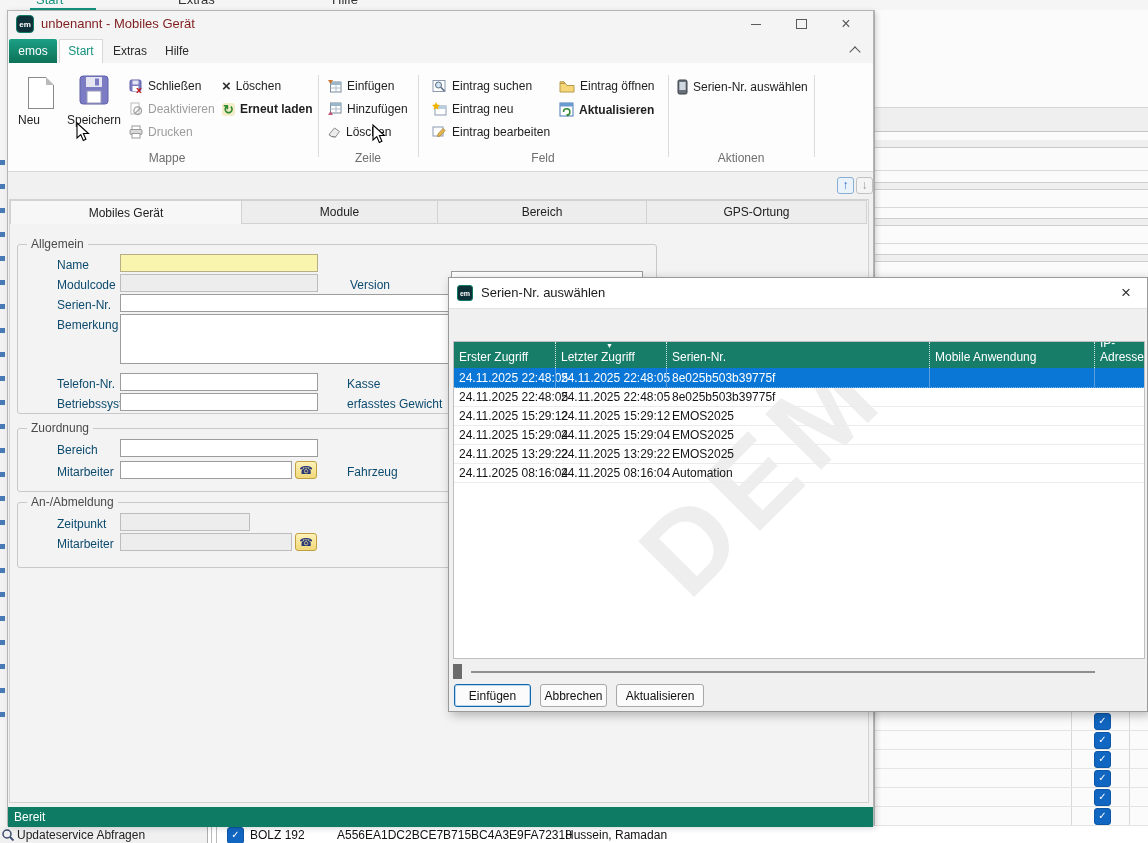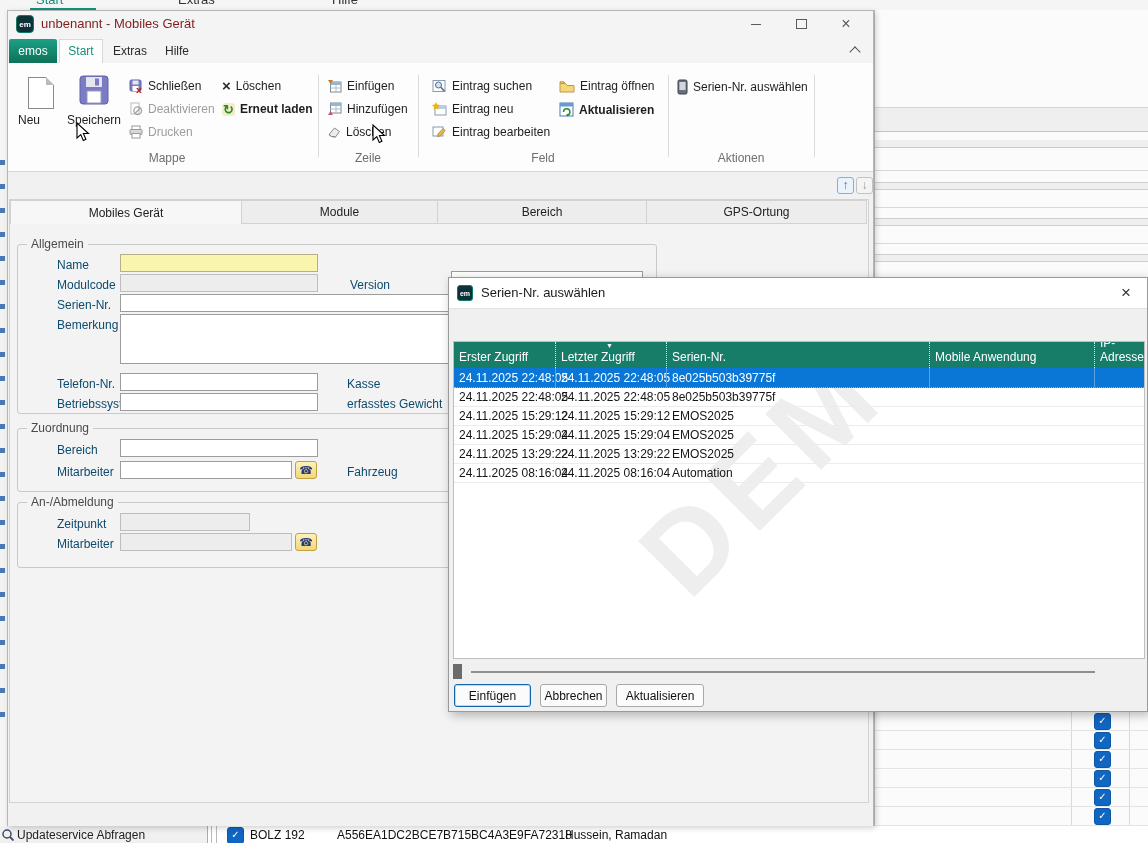--- a/index.html
+++ b/index.html
@@ -307,20 +307,23 @@
       <div class="grp" style="left:7px;top:302px;width:638px;height:64px">
         <span>An-/Abmeldung</span>
       </div>
       <span class="lbl" style="left:47px;top:317px">Zeitpunkt</span>
       <input class="tb dis" style="left: 110px; top: 313px; width: 130px;" disabled="">
       <span class="lbl" style="left:47px;top:337px">Mitarbeiter</span>
       <input class="tb dis" style="left: 110px; top: 333px; width: 172px;" disabled="">
       <button class="lookup" style="left:285px;top:333px"><span>☎</span></button>
     </div>
 
+    <div class="s" style="left:0;top:796px;width:865px;height:20px;background:#0e7c64;color:#fff;line-height:20px;padding-left:6px;box-sizing:border-box">
+      <span>Bereit</span>
+    </div>
   </div>
 
   <div class="s" style="left:448px;top:277px;width:700px;height:435px;background:#f0f0f0;border:1px solid #9a9a9a;box-sizing:border-box;box-shadow:3px 3px 10px rgba(0,0,0,.28);z-index:5">
 
     <div class="s" style="left:0;top:0;width:698px;height:30px;background:#fff;border-bottom:1px solid #e2e2e2">
       <div class="s" style="left:8px;top:7px;width:16px;height:16px;background:#0e3038;border-radius:3px;color:#fff;font-size:7px;font-weight:bold;text-align:center;line-height:16px;border:1px solid #0e7c64;box-sizing:border-box">em</div>
       <span class="s" style="left:32px;top:7px;font-size:13px;color:#1a1a1a">Serien-Nr. auswählen</span>
       <div class="s" style="left:662px;top:2px;width:30px;height:26px;display:flex;align-items:center;justify-content:center;font-size:17px;color:#333">×</div>
     </div>
 

